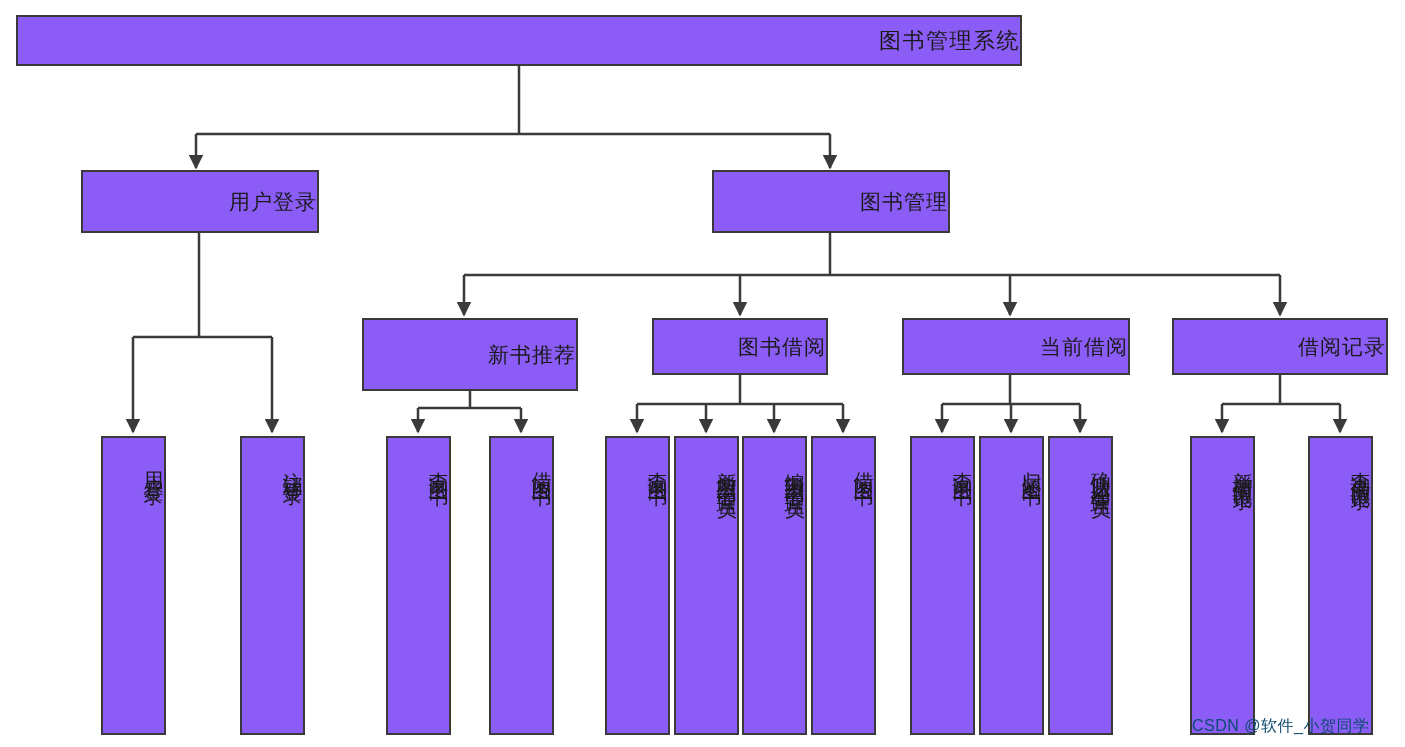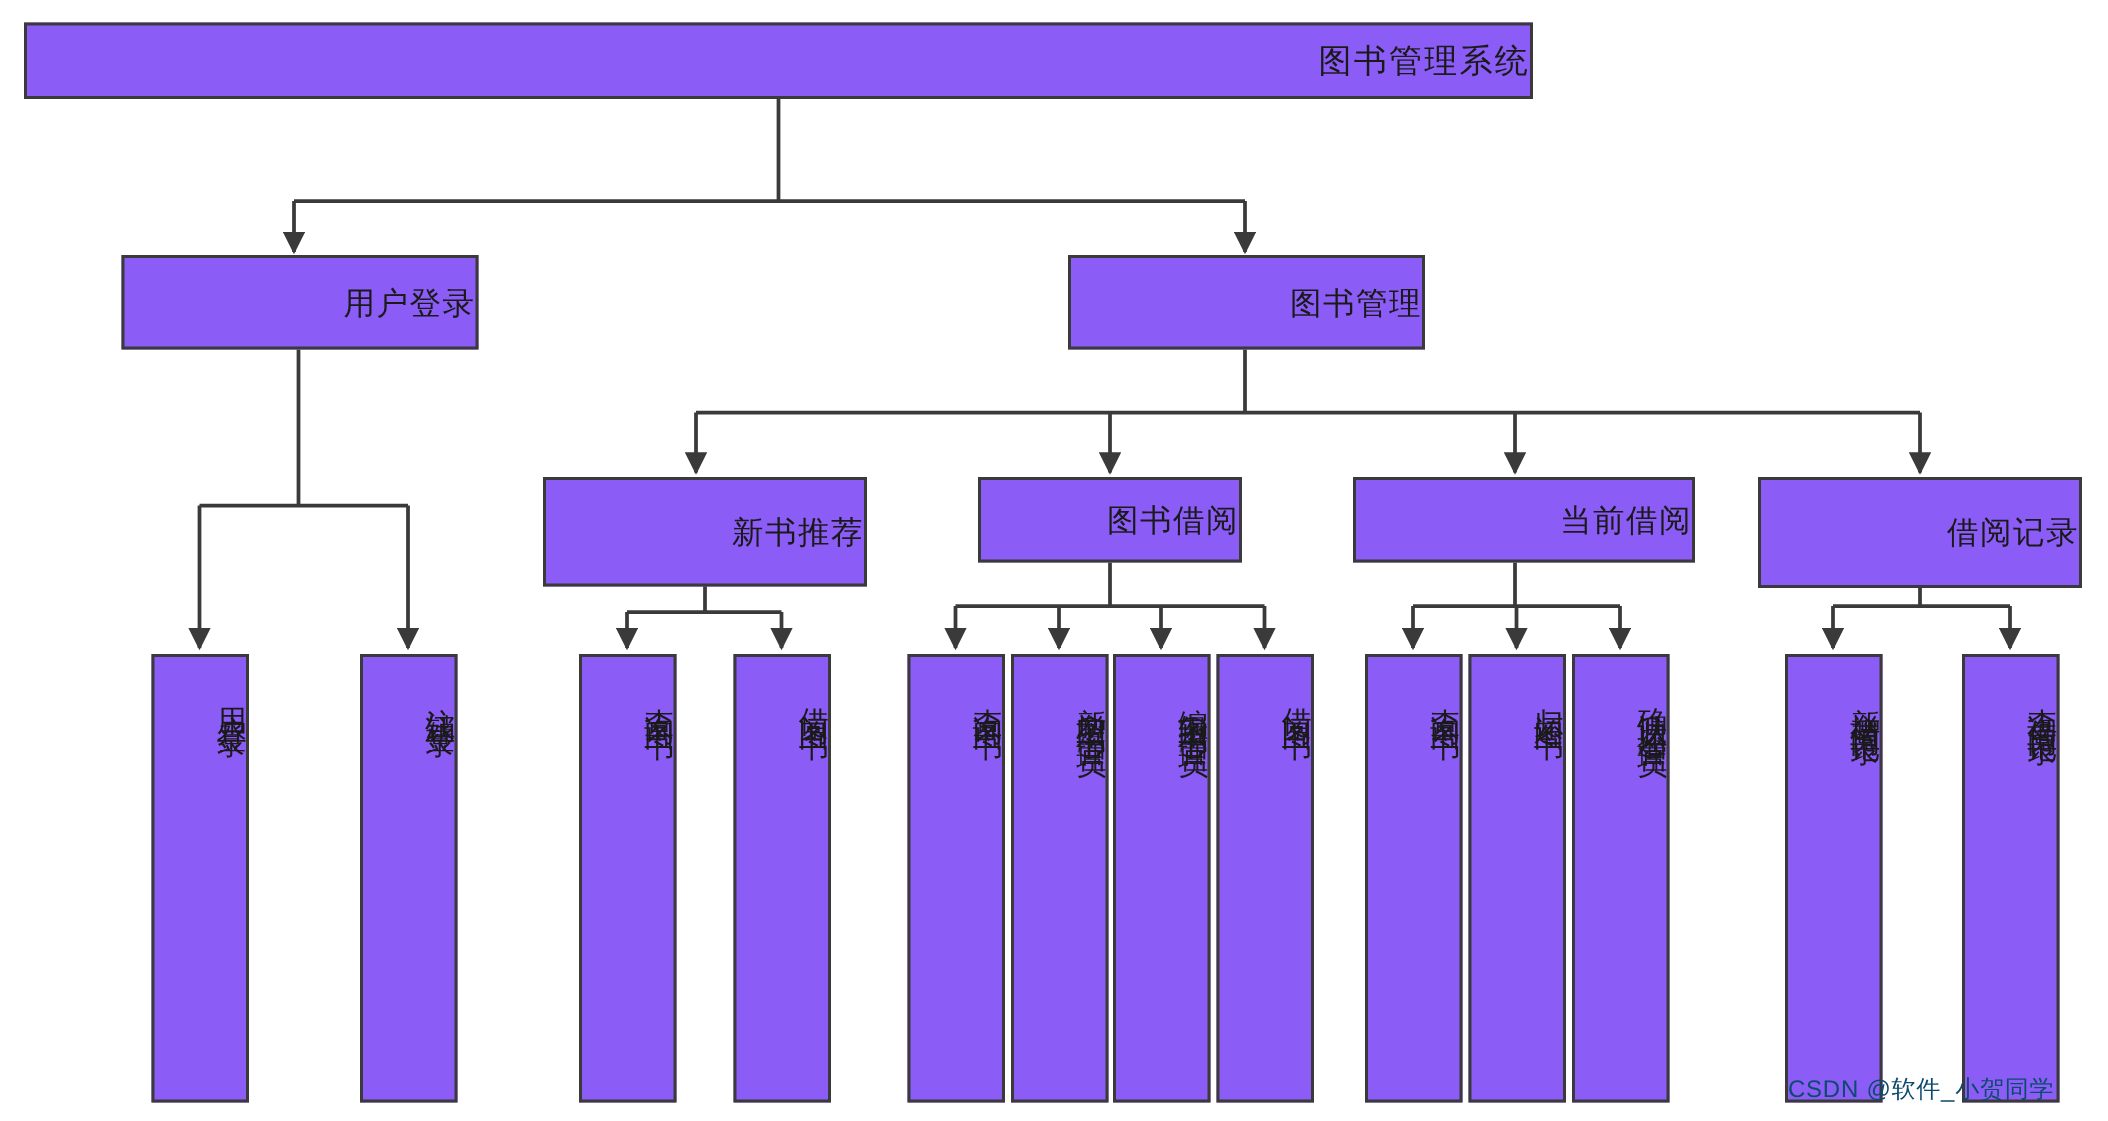--- a/index.html
+++ b/index.html
@@ -141,21 +141,21 @@
 
   <div class="node node-h" style="left:362px; top:318px; width:216px; height:73px;">
     <span>新书推荐</span>
   </div>
   <div class="node node-h" style="left:632px; top:318px; width:176px; height:57px;margin-left:20px;">
     <span>图书借阅</span>
   </div>
   <div class="node node-h" style="left:902px; top:318px; width:228px; height:57px;">
     <span>当前借阅</span>
   </div>
-  <div class="node node-h" style="left:1172px; top:318px; width:216px; height:74px;">
+  <div class="node node-h" style="left:1172px; top:318px; width:216px; height:57px;">
     <span>借阅记录</span>
   </div>
 
   <div class="node node-v" style="left:101px; top:436px; width:65px; height:299px;">
     <span class="vlabel">用户登录</span>
   </div>
   <div class="node node-v" style="left:240px; top:436px; width:65px; height:299px;">
     <span class="vlabel">注销登录</span>
   </div>
 

